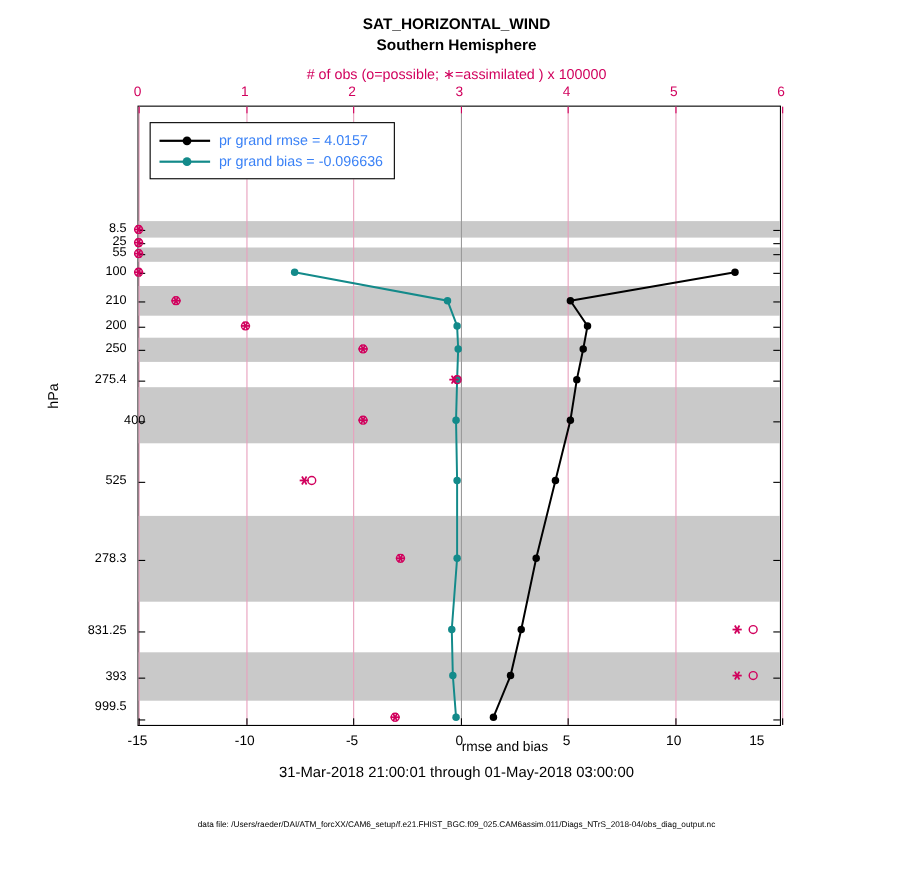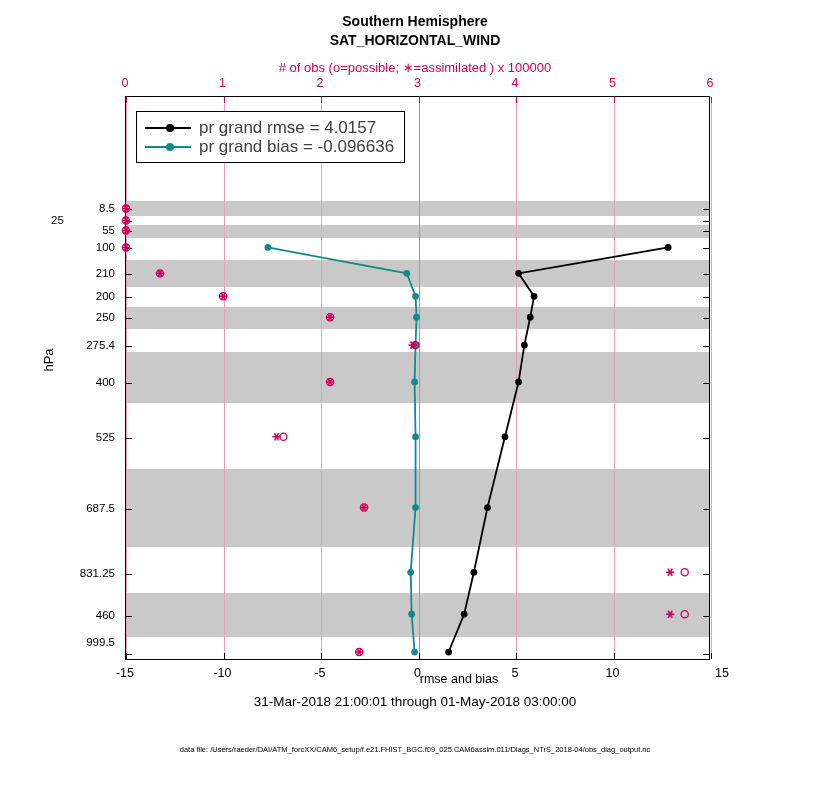--- a/index.html
+++ b/index.html
@@ -37,32 +37,32 @@
   .date-range{position:absolute;left:0;top:694px;width:830px;text-align:center;font-size:13.5px;color:#000;}
   .datafile{position:absolute;left:0;top:745px;width:830px;text-align:center;font-size:7.5px;color:#000;}
 
   
   .legend{position:absolute;left:10px;top:14px;border:1px solid #000;background:#fff;
           padding:6px 10px 6px 8px;}
   .legend-row{display:flex;align-items:center;height:19px;}
   .legend-line{position:relative;width:46px;height:2px;margin-right:8px;}
   .legend-line .seg{position:absolute;left:0;top:0;width:46px;height:2px;}
   .legend-line .dot{position:absolute;left:21px;top:-3px;width:8px;height:8px;border-radius:50%;}
-  .legend-text{font-size:17px;color:#404040;white-space:nowrap;}
+  .legend-text{font-size:13px;color:#3b82f6;white-space:nowrap;}
 
   svg.series{position:absolute;left:0;top:0;width:100%;height:100%;overflow:visible;}
 </style>
 </head>
 <body>
 
 <div id="root">
 
   <div class="title-block">
+    <div class="title-line">SAT_HORIZONTAL_WIND</div>
     <div class="title-line">Southern Hemisphere</div>
-    <div class="title-line">SAT_HORIZONTAL_WIND</div>
   </div>
 
   <div class="top-axis-label"># of obs (o=possible; ∗=assimilated ) x 100000</div>
 
   <div class="ylabel-axis">hPa</div>
 
   <div class="plot" id="plot">
     <div class="band" style="top: 104px; height: 15px;"></div>
       <div class="band" style="top: 128px; height: 13px;"></div>
       <div class="band" style="top: 163px; height: 27px;"></div>
@@ -245,40 +245,40 @@
           <span class="legend-text">pr grand bias = -0.096636</span>
         </div>
       </div>
     </div>
 
   <div class="xaxis-title">rmse and bias</div>
   <div class="date-range">31-Mar-2018 21:00:01 through 01-May-2018 03:00:00</div>
   <div class="datafile">data file: /Users/raeder/DAI/ATM_forcXX/CAM6_setup/f.e21.FHIST_BGC.f09_025.CAM6assim.011/Diags_NTrS_2018-04/obs_diag_output.nc</div>
 
 <div class="hlabel" style="top: 208px; left: 0px; width: 115px;">8.5</div>
-    <div class="hlabel" style="top: 220px; left: 0px; width: 115px; text-align: center;">25</div>
+    <div class="hlabel" style="top: 220px; left: 0px; width: 115px;">25</div>
     <div class="hlabel" style="top: 230px; left: 0px; width: 115px;">55</div>
     <div class="hlabel" style="top: 247px; left: 0px; width: 115px;">100</div>
     <div class="hlabel" style="top: 273px; left: 0px; width: 115px;">210</div>
     <div class="hlabel" style="top: 296px; left: 0px; width: 115px;">200</div>
     <div class="hlabel" style="top: 317px; left: 0px; width: 115px;">250</div>
     <div class="hlabel" style="top: 345px; left: 0px; width: 115px;">275.4</div>
-    <div class="hlabel" style="top: 382px; left: 0px; width: 115px;">400</div>
+    <div class="hlabel" style="top: 382px; left: 0px; width: 115px; padding-left: 17px;">400</div>
     <div class="hlabel" style="top: 437px; left: 0px; width: 115px;">525</div>
-    <div class="hlabel" style="top: 508px; left: 0px; width: 115px;">687.5</div>
+    <div class="hlabel" style="top: 508px; left: 0px; width: 115px;">278.3</div>
     <div class="hlabel" style="top: 573px; left: 0px; width: 115px;">831.25</div>
-    <div class="hlabel" style="top: 615px; left: 0px; width: 115px;">460</div>
+    <div class="hlabel" style="top: 615px; left: 0px; width: 115px;">393</div>
     <div class="hlabel" style="top: 642px; left: 0px; width: 115px;">999.5</div>
     <div class="xlabel-bot" style="left: 125px; top: 666px;">-15</div>
     <div class="xlabel-bot" style="left: 222.5px; top: 666px;">-10</div>
     <div class="xlabel-bot" style="left: 320px; top: 666px;">-5</div>
     <div class="xlabel-bot" style="left: 417.5px; top: 666px;">0</div>
     <div class="xlabel-bot" style="left: 515px; top: 666px;">5</div>
     <div class="xlabel-bot" style="left: 612.5px; top: 666px;">10</div>
-    <div class="xlabel-bot" style="left: 722px; top: 666px;">15</div>
+    <div class="xlabel-bot" style="left: 688px; top: 666px;">15</div>
     <div class="xlabel-top" style="left: 125px; top: 76px;">0</div>
     <div class="xlabel-top" style="left: 222.5px; top: 76px;">1</div>
     <div class="xlabel-top" style="left: 320px; top: 76px;">2</div>
     <div class="xlabel-top" style="left: 417.5px; top: 76px;">3</div>
     <div class="xlabel-top" style="left: 515px; top: 76px;">4</div>
     <div class="xlabel-top" style="left: 612.5px; top: 76px;">5</div>
     <div class="xlabel-top" style="left: 710px; top: 76px;">6</div>
   </div>
 
 </body></html>

